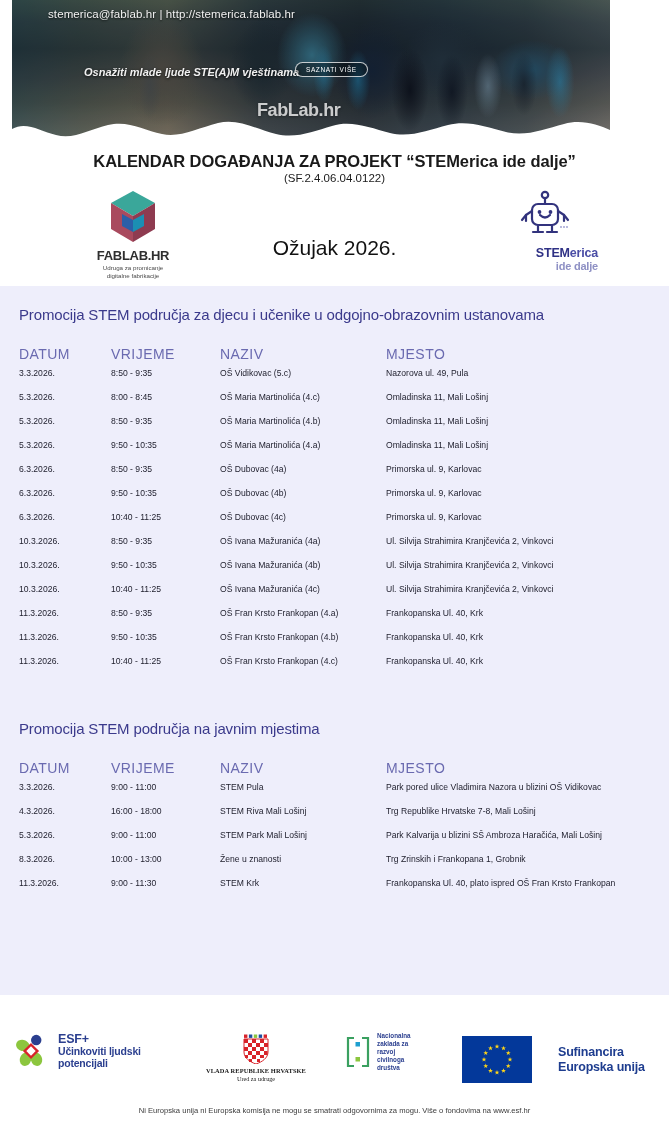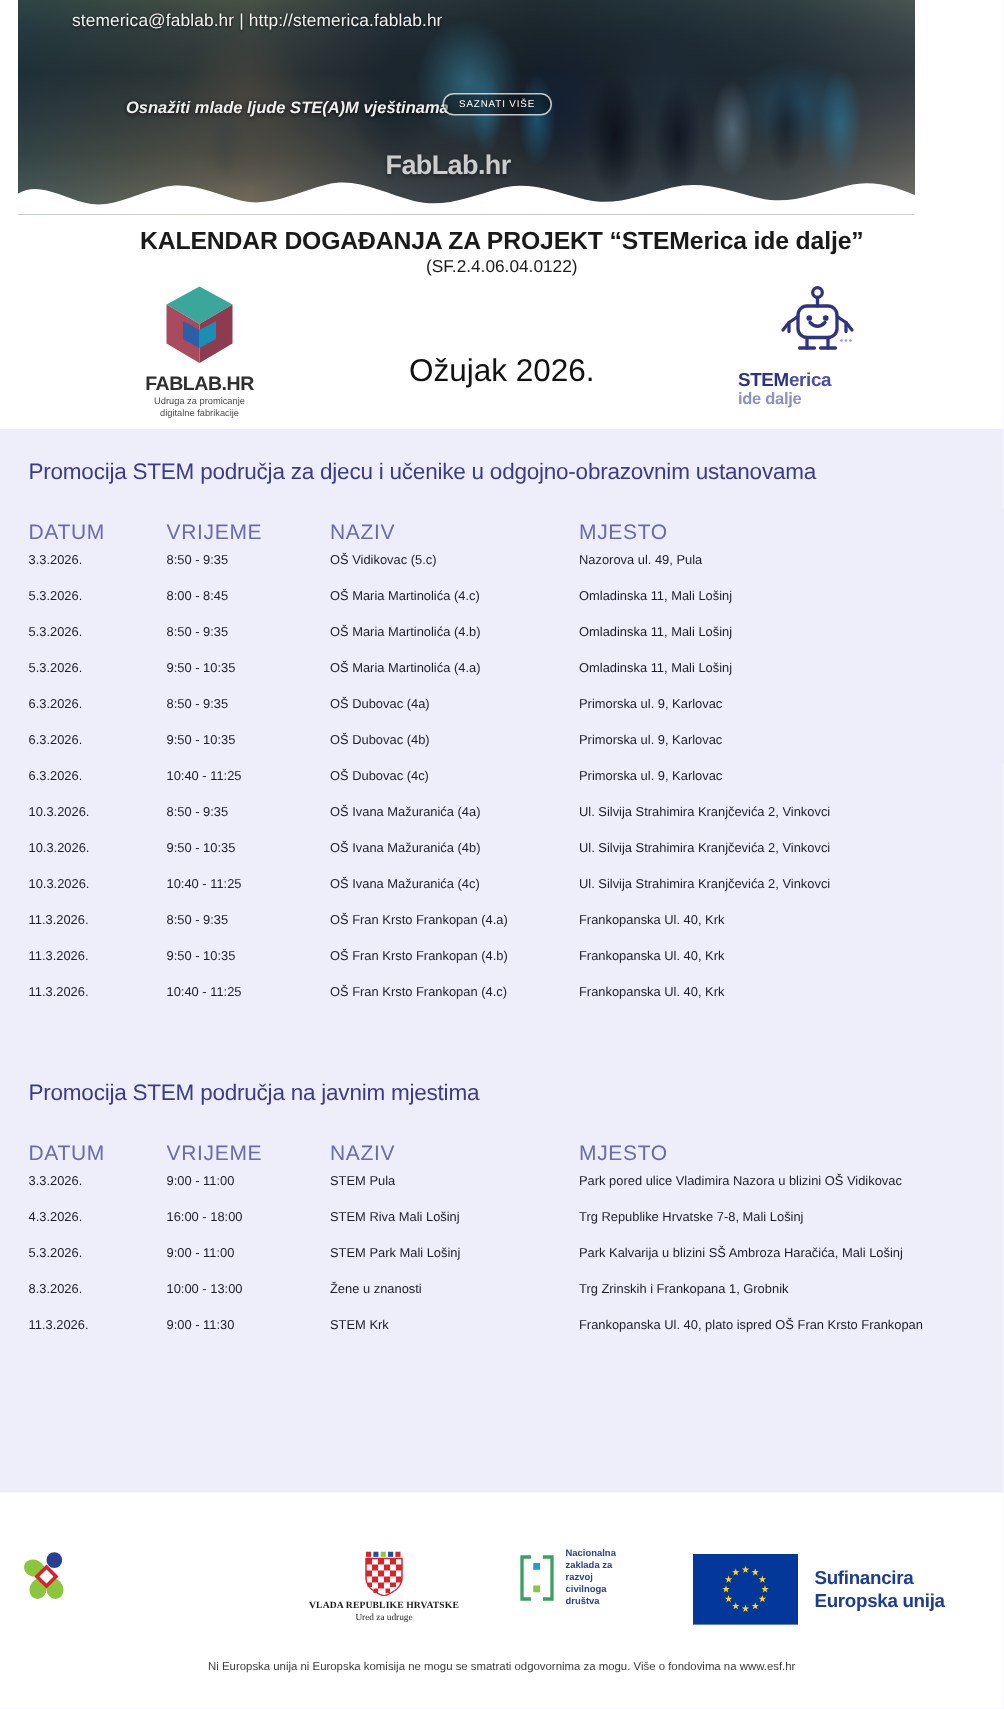--- a/index.html
+++ b/index.html
@@ -118,21 +118,21 @@
     margin-top:4px;font-size:13px;font-weight:700;color:#2f2f2f;
     letter-spacing:-.3px;
   }
   .fablab-tag{
     margin-top:1px;font-size:6.2px;color:#4a4a4a;line-height:1.3;
   }
   .month{
     position:absolute;left:0;top:46px;width:669px;text-align:center;
     font-size:21px;color:#111;
   }
-  .stem-logo{position:absolute;left:492px;top:0;width:106px;text-align:left;}
+  .stem-logo{position:absolute;left:492px;top:0;width:106px;text-align:right;}
   .robot{width:58px;height:54px;margin:0 auto;display:block;}
   .stem-name{
     margin-top:2px;font-size:12.5px;font-weight:700;color:#2f3185;
     letter-spacing:-.2px;
   }
   .stem-name .lite{color:#4a4da5;font-weight:700;}
   .stem-sub{
     font-size:11px;color:#8e90c4;font-weight:700;letter-spacing:-.2px;
   }
 
@@ -169,21 +169,21 @@
 
   .f-vlada{position:absolute;left:196px;top:8px;width:120px;text-align:center;}
   .grb{width:26px;height:30px;margin:0 auto;display:block;}
   .vlada-l1{font-size:6.4px;font-weight:700;color:#1a1a1a;letter-spacing:.1px;margin-top:3px;font-family:"Liberation Serif",serif;}
   .vlada-l2{font-size:6.2px;color:#1a1a1a;font-family:"Liberation Serif",serif;margin-top:1px;}
 
   .f-nzrcd{position:absolute;left:345px;top:6px;display:flex;align-items:center;gap:6px;}
   .brk{width:26px;height:34px;}
   .nz-txt{font-size:6.3px;font-weight:700;color:#2b3f8f;line-height:1.28;}
 
-  .f-eu{position:absolute;left:462px;top:10px;display:flex;align-items:center;gap:11px;}
+  .f-eu{position:absolute;left:462px;top:10px;display:flex;align-items:center;gap:26px;}
   .eu-flag{width:70px;height:47px;background:#03389a;position:relative;}
   .eu-txt{line-height:1.16;}
   .eu-l1,.eu-l2{font-size:12.5px;font-weight:700;color:#1e3d8f;letter-spacing:-.2px;}
 
   .disclaimer{
     position:absolute;left:0;top:1105px;width:669px;text-align:center;
     font-size:7.6px;color:#3a3a3a;line-height:1.5;
   }
 </style>
 </head>
@@ -394,20 +394,25 @@
   <div class="f-esf">
     <svg class="esf-mark" viewBox="0 0 40 40">
       <path d="M20,20 C20,11 13,6 7,9 C3,11 3,18 10,20 Z" fill="#8cc63e"></path>
       <path d="M20,20 C29,20 34,13 31,7 C29,3 22,3 20,10 Z" fill="#8cc63e" opacity="0"></path>
       <path d="M20,20 C11,20 6,27 9,33 C11,37 18,37 20,30 Z" fill="#8cc63e"></path>
       <path d="M20,20 C29,20 34,27 31,33 C29,37 22,37 20,30 Z" fill="#8cc63e"></path>
       <circle cx="25.5" cy="8.5" r="5.5" fill="#2b3f8f"></circle>
       <rect x="14" y="14" width="12" height="12" transform="rotate(45 20 20)" fill="#d8232a"></rect>
       <rect x="16.5" y="16.5" width="7" height="7" transform="rotate(45 20 20)" fill="#ffffff"></rect>
     </svg>
+    <div class="esf-txt">
+      <div class="esf-plus">ESF+</div>
+      <div class="esf-l1">Učinkoviti ljudski</div>
+      <div class="esf-l2">potencijali</div>
+    </div>
   </div>
 
   <div class="f-vlada">
     <svg class="grb" viewBox="0 0 26 30">
       <g>
         <rect x="1" y="0.5" width="3.4" height="3.4" fill="#d8232a"></rect>
         <rect x="5.9" y="0.5" width="3.4" height="3.4" fill="#1e4fa0"></rect>
         <rect x="10.8" y="0.5" width="3.4" height="3.4" fill="#8cc63e"></rect>
         <rect x="15.7" y="0.5" width="3.4" height="3.4" fill="#1e4fa0"></rect>
         <rect x="20.6" y="0.5" width="3.4" height="3.4" fill="#d8232a"></rect>

